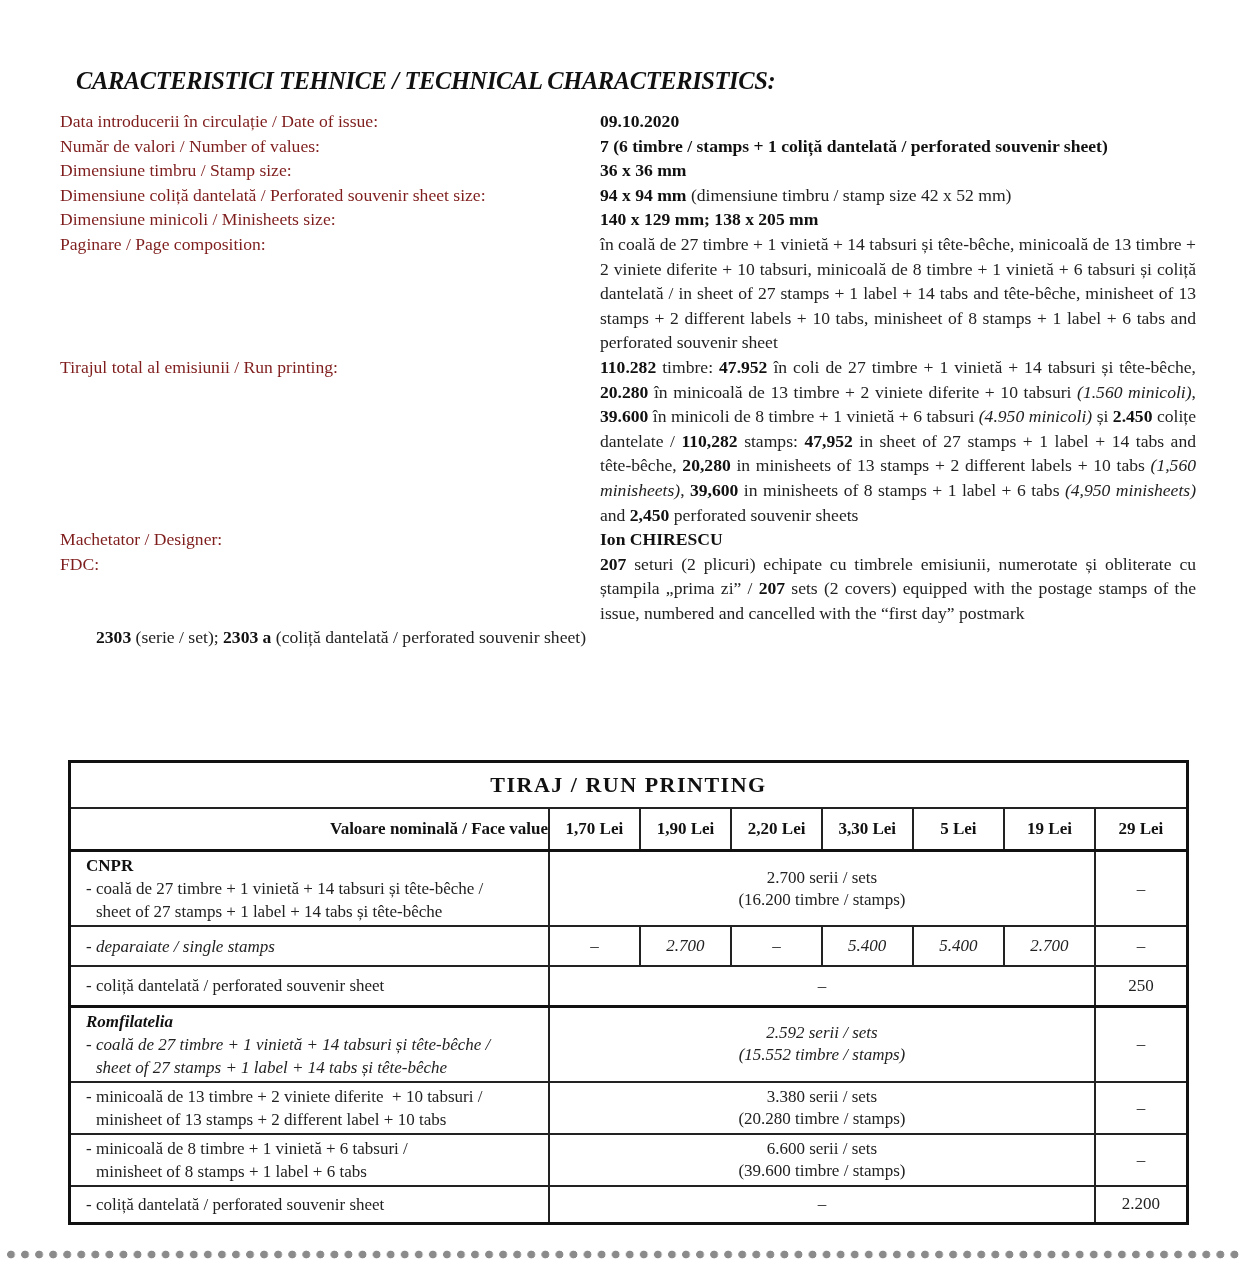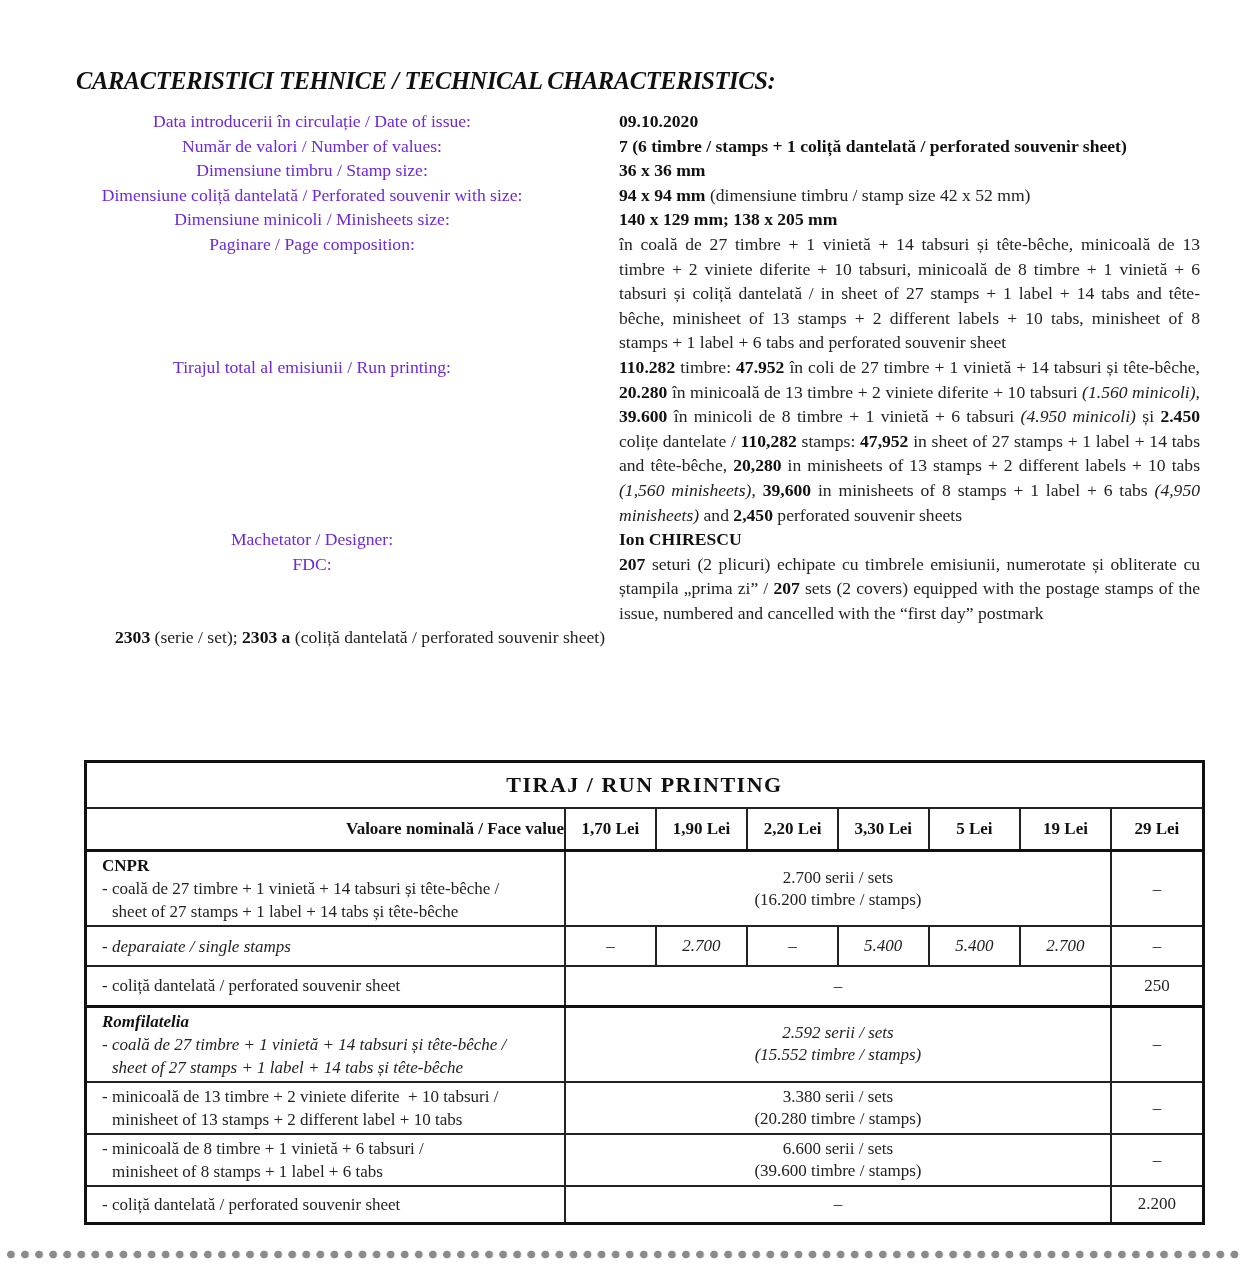--- a/index.html
+++ b/index.html
@@ -12,32 +12,32 @@
     position: absolute; left: 76px; top: 66px;
     font-size: 25.5px; font-weight: bold; font-style: italic;
     letter-spacing: -0.4px; transform: scaleX(0.96); transform-origin: left center;
     white-space: nowrap; color: #111;
   }
   .specs {
     position: absolute; left: 60px; top: 109px; width: 1140px;
   }
   .spec-row { display: flex; font-size: 17.6px; line-height: 24.6px; }
   .spec-label {
-    width: 504px; text-align: center; flex-shrink: 0; white-space: nowrap;
-    color: #6d28d9;
+    width: 504px; text-align: left; flex-shrink: 0; white-space: nowrap;
+    color: #7f1d1d;
   }
   .spec-value {
-    margin-left: 55px; width: 596px; text-align: justify; color: #222;
+    margin-left: 36px; width: 596px; text-align: justify; color: #222;
   }
   .spec-value.nojust { text-align: left; }
   .b { font-weight: bold; color: #111; }
   .i { font-style: italic; }
 
   table.tiraj {
-    position: absolute; left: 84px; top: 760px; width: 1121px;
+    position: absolute; left: 68px; top: 760px; width: 1121px;
     border-collapse: collapse; border: 3px solid #111;
     font-size: 17px; color: #222;
   }
   table.tiraj td, table.tiraj th {
     border: 2px solid #222; padding: 0; text-align: center; vertical-align: middle;
     font-weight: normal;
   }
   table.tiraj .title-cell {
     height: 44px; font-size: 22px; font-weight: bold; letter-spacing: 1.5px; color: #111;
   }
@@ -74,21 +74,21 @@
   </div>
   <div class="spec-row">
     <div class="spec-label">Număr de valori / Number of values:</div>
     <div class="spec-value nojust b" style="white-space:nowrap">7 (6 timbre / stamps + 1 coliță dantelată / perforated souvenir sheet)</div>
   </div>
   <div class="spec-row">
     <div class="spec-label">Dimensiune timbru / Stamp size:</div>
     <div class="spec-value nojust b">36 x 36 mm</div>
   </div>
   <div class="spec-row">
-    <div class="spec-label">Dimensiune coliță dantelată / Perforated souvenir with size:</div>
+    <div class="spec-label">Dimensiune coliță dantelată / Perforated souvenir sheet size:</div>
     <div class="spec-value nojust"><span class="b">94 x 94 mm</span><span> (dimensiune timbru / stamp size 42 x 52 mm)</span></div>
   </div>
   <div class="spec-row">
     <div class="spec-label">Dimensiune minicoli / Minisheets size:</div>
     <div class="spec-value nojust b">140 x 129 mm; 138 x 205 mm</div>
   </div>
   <div class="spec-row">
     <div class="spec-label">Paginare / Page composition:</div>
     <div class="spec-value" style="text-align-last:left">în coală de 27 timbre + 1 vinietă + 14 tabsuri și tête-bêche, minicoală de 13 timbre + 2 viniete diferite + 10 tabsuri, minicoală de 8 timbre + 1 vinietă + 6 tabsuri și coliță dantelată / in sheet of 27 stamps + 1 label + 14 tabs and tête-bêche, minisheet of 13 stamps + 2 different labels + 10 tabs, minisheet of 8 stamps + 1 label + 6 tabs and perforated souvenir sheet</div>
   </div>

